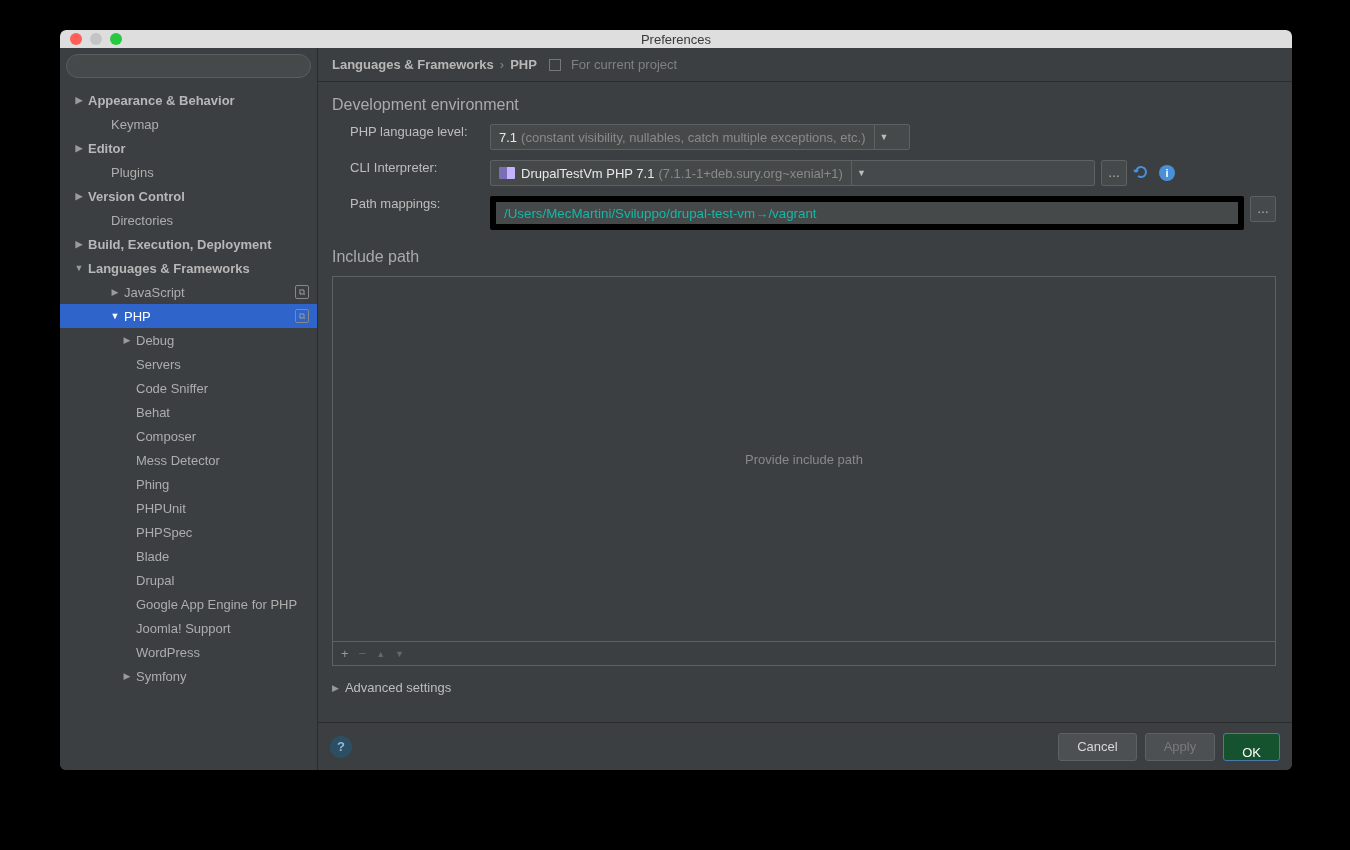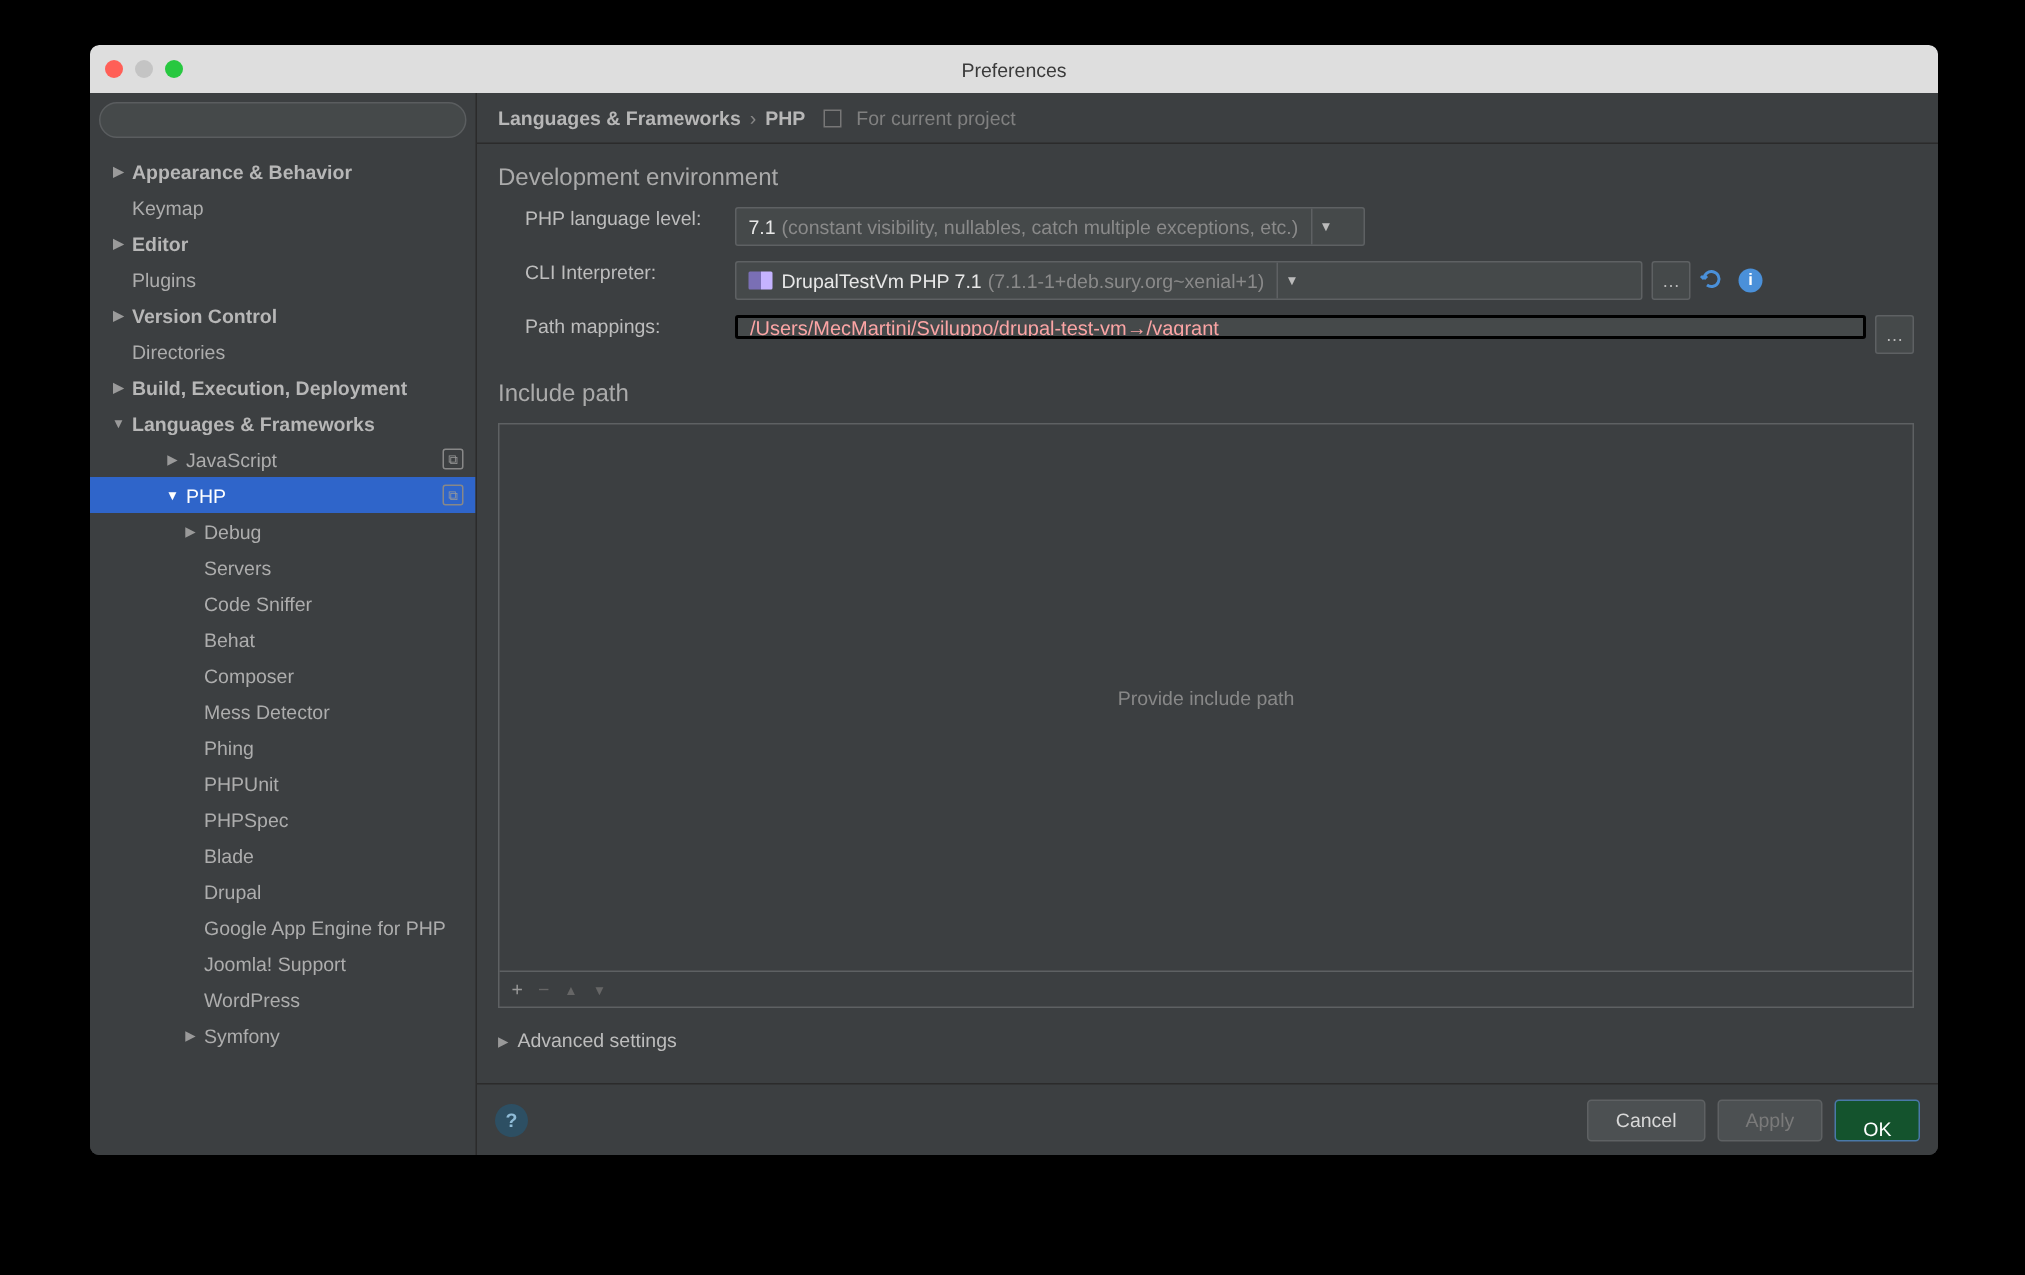--- a/index.html
+++ b/index.html
@@ -20,21 +20,21 @@
     width: 1232px;
     height: 740px;
     background: #3c3f41;
     border-radius: 6px;
     box-shadow: 0 10px 40px rgba(0,0,0,.6);
     overflow: hidden;
     display: flex;
     flex-direction: column;
   }
   .titlebar {
-    height: 32px;
+    height: 18px;
     background: #dedede;
     display: flex;
     align-items: center;
     position: relative;
     border-top-left-radius: 6px;
     border-top-right-radius: 6px;
   }
   .traffic {
     display: flex;
     gap: 8px;
@@ -120,21 +120,21 @@
   }
   .tree-item .lbl { flex: 1; white-space: nowrap; overflow: hidden; text-overflow: ellipsis; }
   .tree-item .badge {
     width: 14px; height: 14px;
     border: 1px solid #888;
     border-radius: 2px;
     margin-right: 8px;
     display: flex; align-items: center; justify-content: center;
     font-size: 9px; color: #999;
   }
-  .indent-1 { padding-left: 12px; }
+  .indent-1 { padding-left: 35px; }
   .indent-2 { padding-left: 48px; }
   .indent-3 { padding-left: 60px; }
   .selected {
     background: #2f65ca;
     color: #fff !important;
   }
   .selected .arrow, .selected .lbl { color: #fff; }
   .main {
     flex: 1;
     display: flex;
@@ -204,25 +204,25 @@
     background: #45494a;
     border: 1px solid #5e6163;
     border-radius: 2px;
     display: flex; align-items: center; justify-content: center;
     color: #bbb;
     margin-left: 6px;
     font-size: 12px;
   }
   .textfield {
     flex: 1;
-    height: 16px;
+    height: 34px;
     background: #45494a;
-    border: 2px solid #000000;
+    border: 6px solid #000000;
     border-radius: 2px;
-    color: #fca5a5;
+    color: #14b8a6;
     padding: 0 8px;
   }
   .cli-row-extra {
     display: flex;
     align-items: center;
     gap: 10px;
     margin-left: 6px;
   }
   .reload-icon svg { width: 16px; height: 16px; }
   .info-icon {

